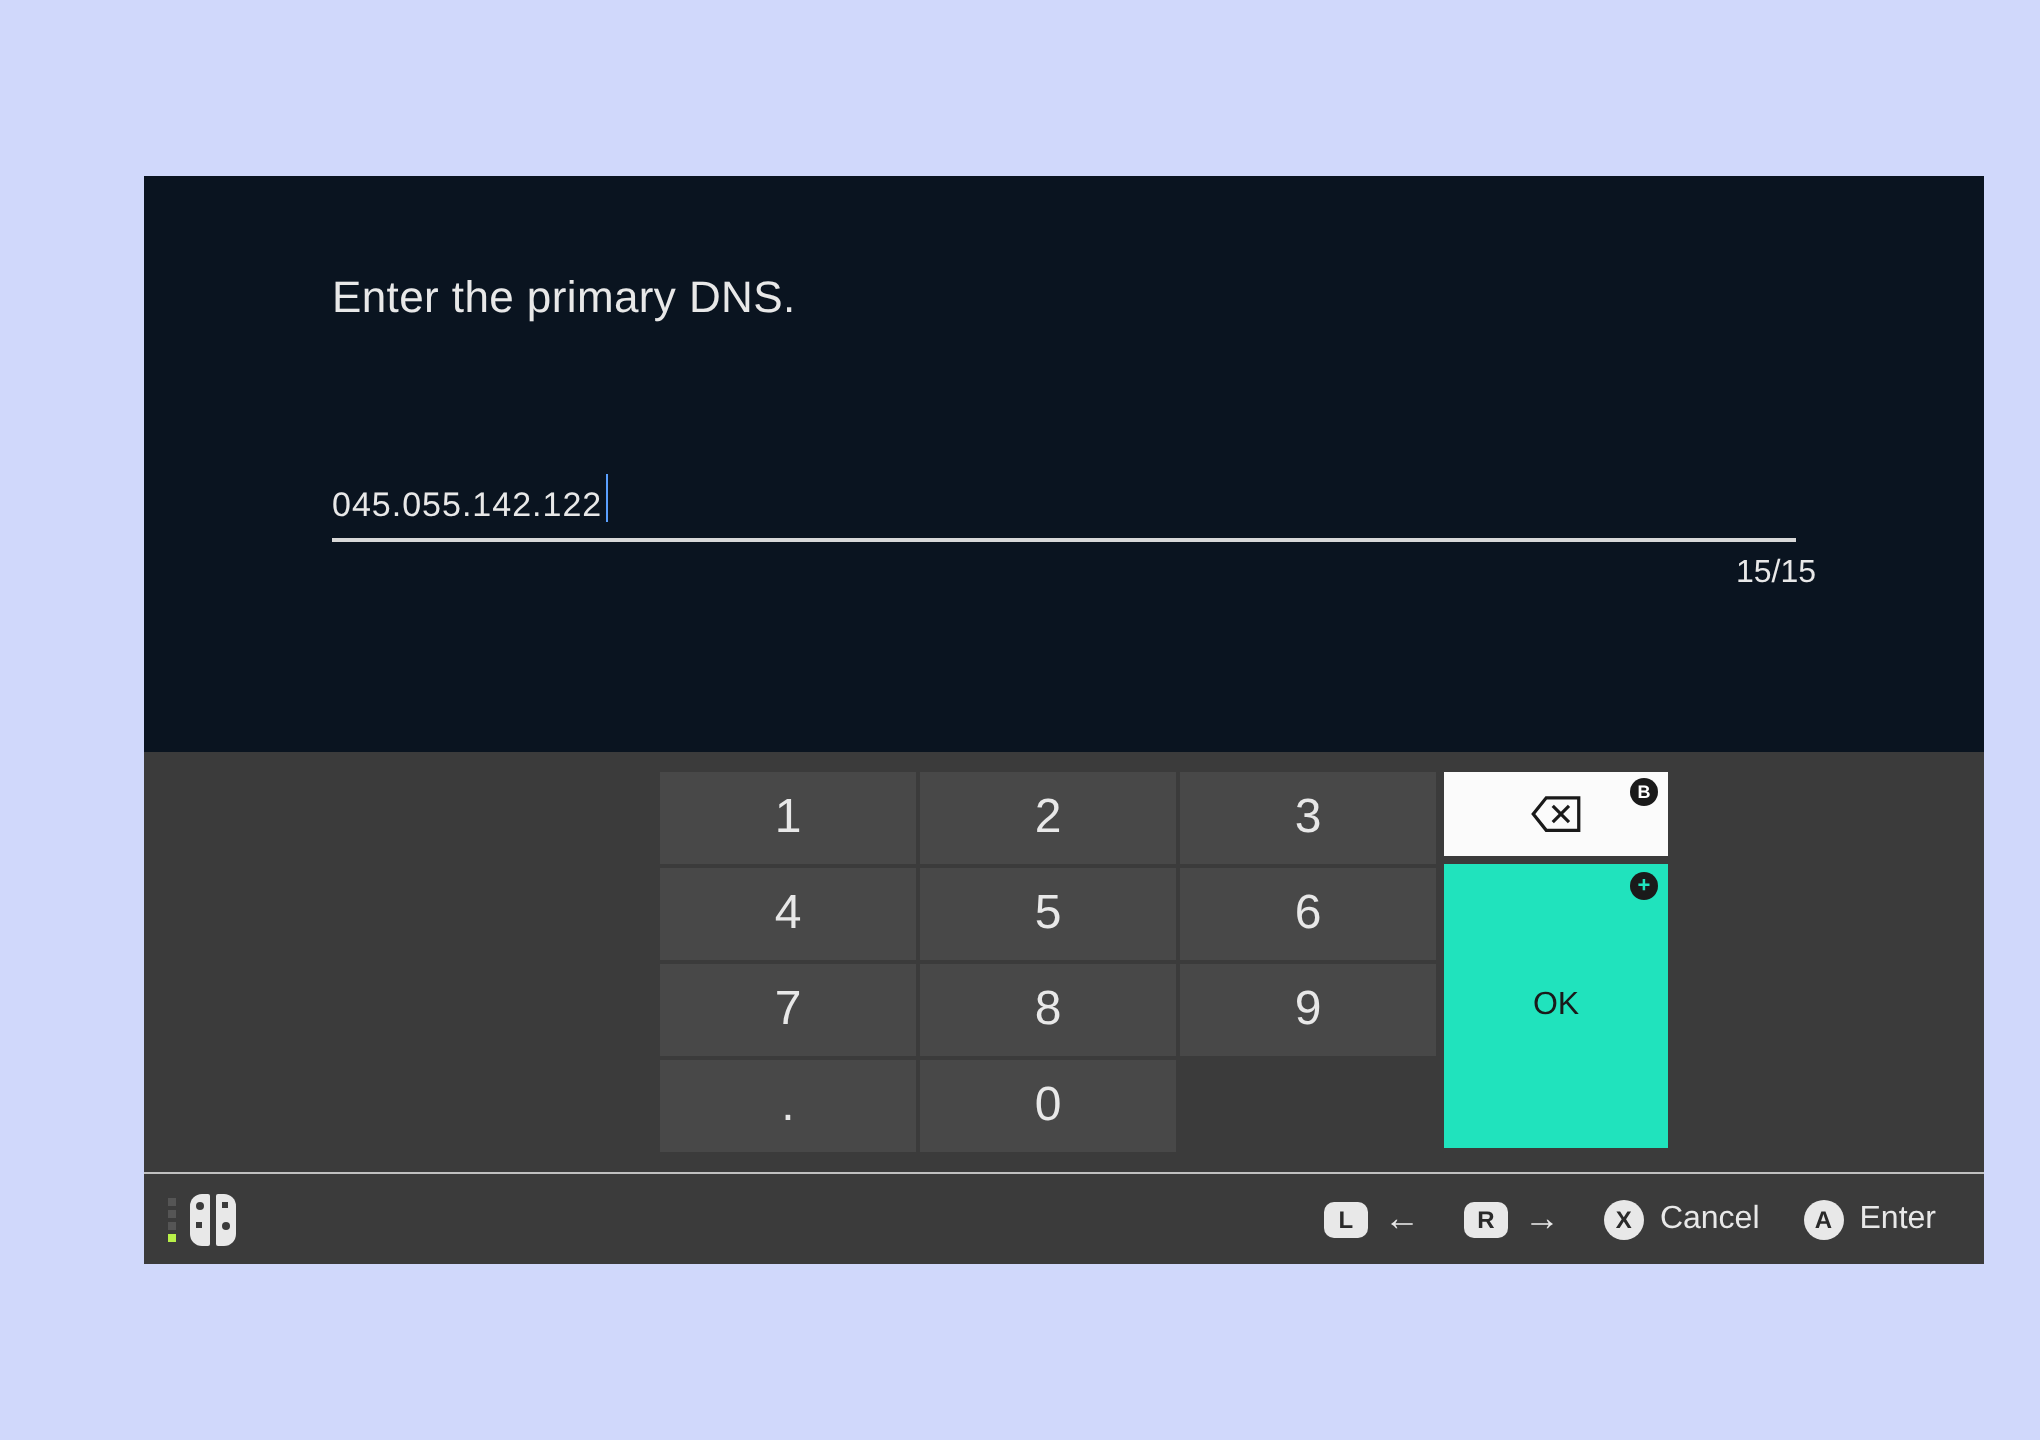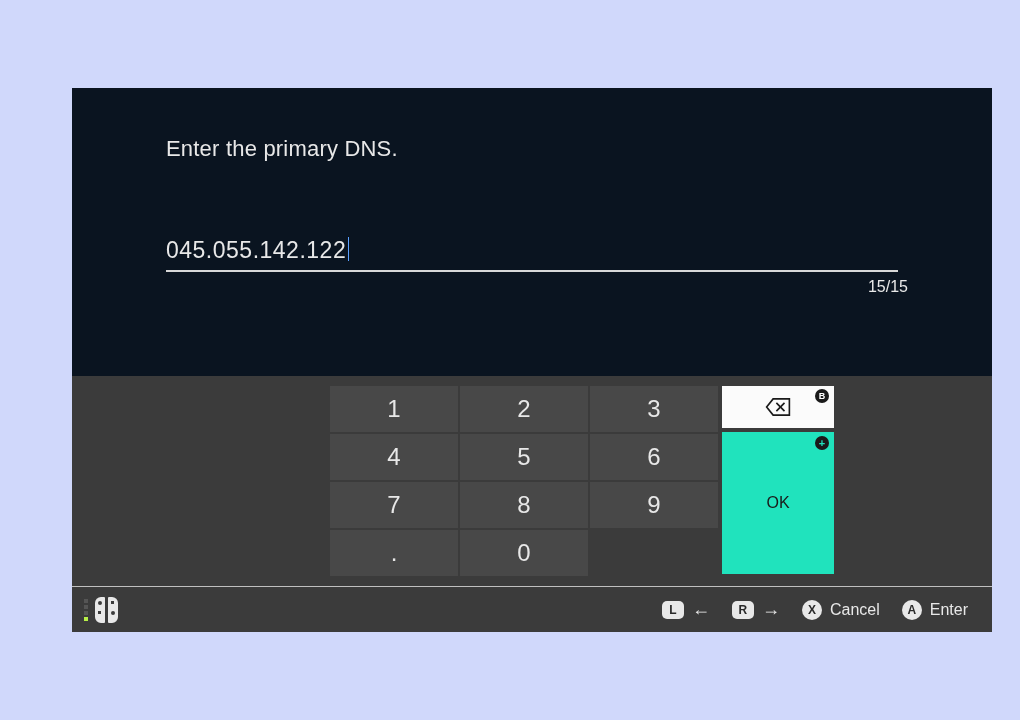--- a/index.html
+++ b/index.html
@@ -35,21 +35,21 @@
     letter-spacing: 0.2px;
   }
   .input-row {
     margin-top: 72px;
     border-bottom: 2px solid #d8d8d8;
     padding-bottom: 6px;
     display: flex;
     align-items: baseline;
   }
   .input-value {
-    font-size: 23px;
+    font-size: 17px;
     font-weight: 300;
     color: #e8e8e8;
     letter-spacing: 0.5px;
   }
   .cursor {
     display: inline-block;
     width: 1px;
     height: 24px;
     background: #5aa0ff;
     margin-left: 2px;

